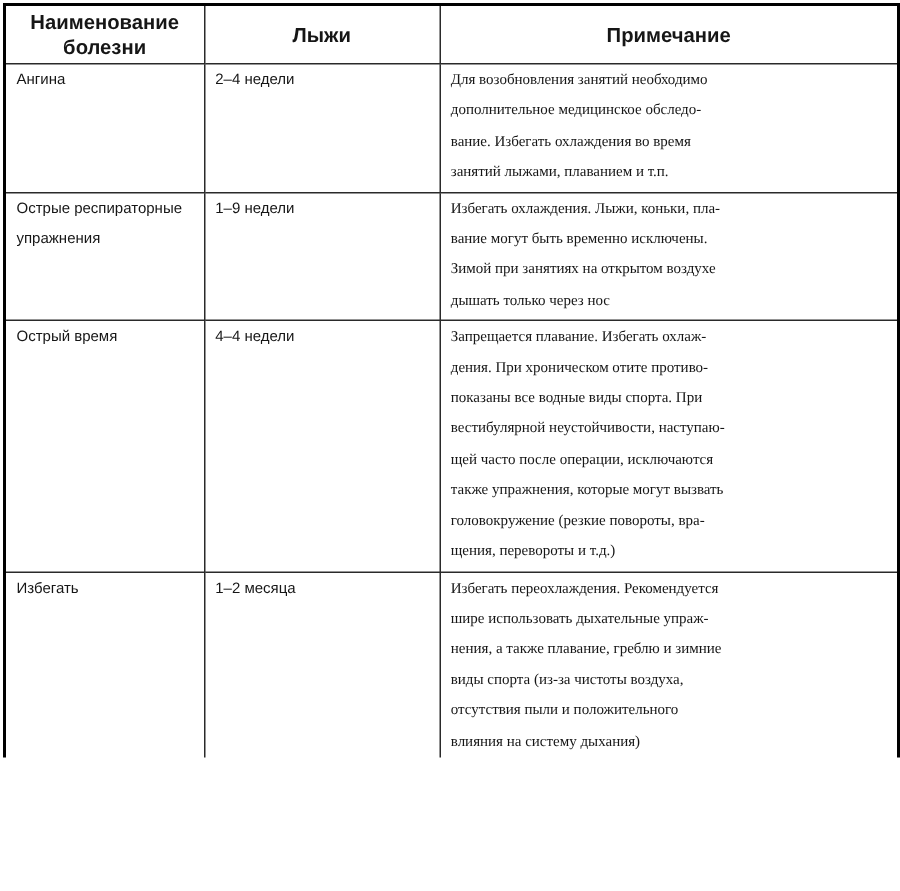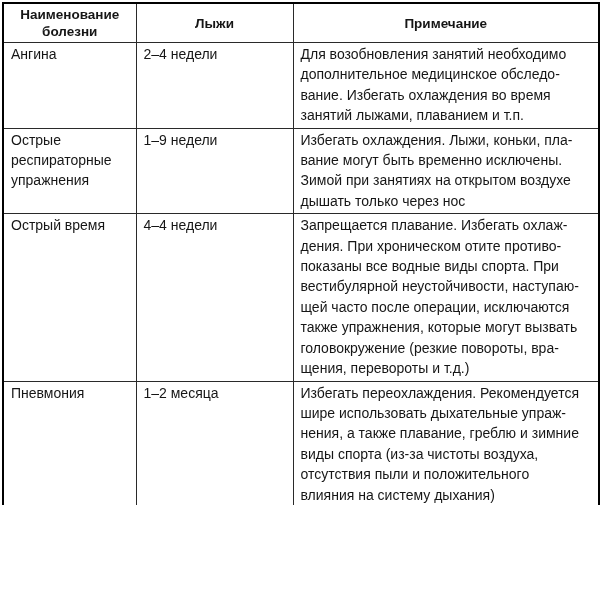--- a/index.html
+++ b/index.html
@@ -36,30 +36,30 @@
     text-align: center;
     vertical-align: middle;
     height: 36px;
     padding: 2px 4px;
     background: #ffffff;
   }
   
   table.disease-table tbody td {
     vertical-align: top;
     text-align: left;
-    font-size: 14px;
+    font-size: 10px;
     line-height: 20.4px;
     padding: 1px 4px 2px 7px;
     white-space: pre-line;
     background: #ffffff;
   }
   col.col-disease { width: 133px; }
   col.col-term    { width: 157px; }
   col.col-note    { width: 306px; }
-  td.note-cell { padding-right: 2px; }
+  td.note-cell { padding-right: 2px; font-family: Liberation Serif, serif; }
 </style>
 </head>
 <body>
 
 <div class="page">
   <table class="disease-table">
     <colgroup>
       <col class="col-disease">
       <col class="col-term">
       <col class="col-note">
@@ -94,21 +94,21 @@
         <td class="note-cell">Запрещается плавание. Избегать охлаж-
 дения. При хроническом отите противо-
 показаны все водные виды спорта. При
 вестибулярной неустойчивости, наступаю-
 щей часто после операции, исключаются
 также упражнения, которые могут вызвать
 головокружение (резкие повороты, вра-
 щения, перевороты и т.д.)</td>
       </tr>
       <tr>
-        <td class="disease-cell">Пневмония</td>
+        <td class="disease-cell">Избегать</td>
         <td class="term-cell">1–2 месяца</td>
         <td class="note-cell">Избегать переохлаждения. Рекомендуется
 шире использовать дыхательные упраж-
 нения, а также плавание, греблю и зимние
 виды спорта (из-за чистоты воздуха,
 отсутствия пыли и положительного
 влияния на систему дыхания)</td>
       </tr>
     </tbody>
   </table>

